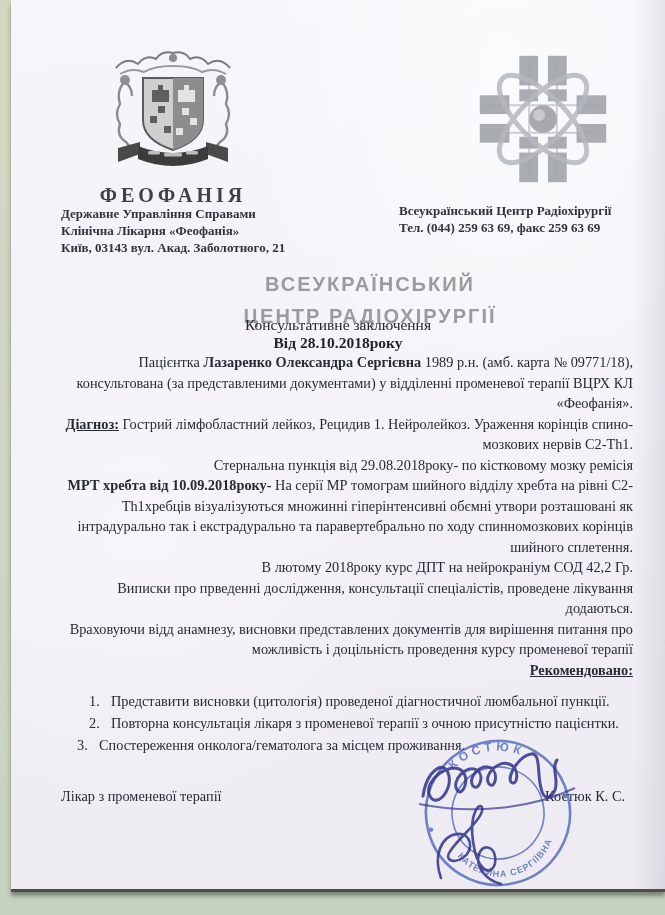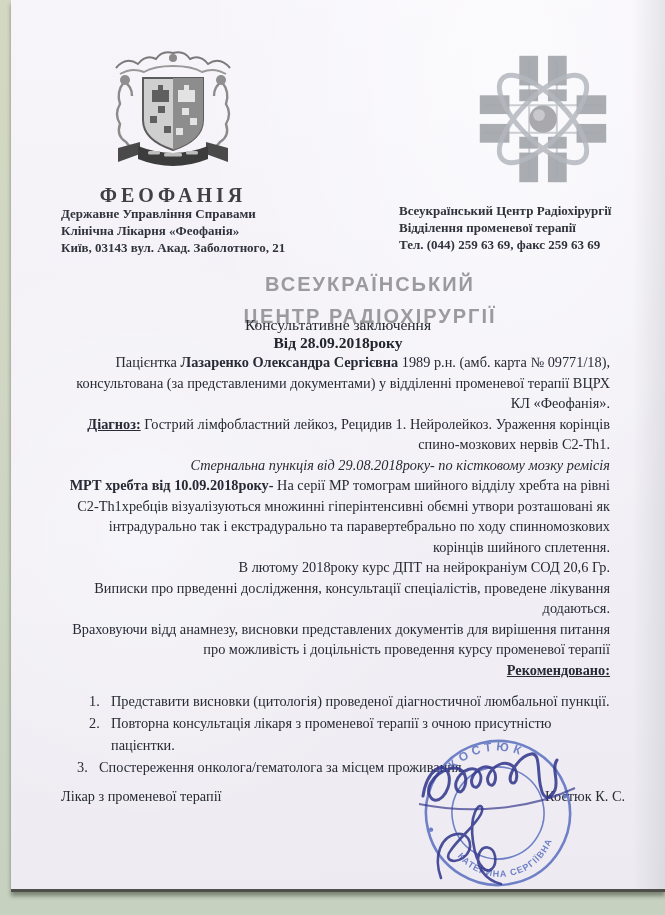--- a/index.html
+++ b/index.html
@@ -22,26 +22,26 @@
   .address{position:absolute;font-weight:bold;font-size:13px;line-height:17px;color:#30333c;}
   .address.left{left:50px;top:205px;}
   .address.right{left:388px;top:202px;}
   
   .big-title{position:absolute;left:0;top:268px;width:100%;text-align:center;
     font-family:"Liberation Sans",sans-serif;font-weight:bold;font-size:20px;line-height:32px;
     letter-spacing:2px;color:#9b9b9e;padding-left:32px;}
   .doc-type{position:absolute;left:0;top:316px;width:100%;text-align:center;font-weight:normal;font-size:15.5px;color:#23262e;}
   .doc-date{position:absolute;left:0;top:334px;width:100%;text-align:center;font-weight:bold;font-size:15.5px;color:#23262e;}
   
-  .doc-body{position:absolute;left:50px;right:55px;top:352px;font-size:14.3px;line-height:20.5px;color:#272a34;}
+  .doc-body{position:absolute;left:50px;right:32px;top:352px;font-size:14.3px;line-height:20.5px;color:#272a34;}
   .doc-body p{margin:0;text-align:right;}
   .p-first{text-align:justify;text-indent:34px;}
   .lbl-u{font-weight:bold;text-decoration:underline;}
   .b{font-weight:bold;}
-  .m-sternal{margin-top:10px;font-style:italic;}
+  .m-sternal{margin-top:10px;}
   .m-mrt{margin-top:10px;text-align:justify;}
   .m-dpt{margin-top:4px;text-indent:5px;}
   .m-conclusion{margin-top:22px;}
   .rec-heading{margin-top:12px;font-weight:bold;text-decoration:underline;}
   .rec-list{margin-top:10px;}
   .rec-item{display:flex;margin-left:28px;line-height:22px;}
   .rec-item.flush{margin-left:16px;}
   .rec-num{width:22px;flex:none;}
   
   .sig-row{position:absolute;left:50px;right:40px;display:flex;justify-content:space-between;font-size:14.3px;color:#272a34;}
@@ -130,40 +130,39 @@
       <circle cx="76" cy="76" r="6" fill="#c9c9cd"></circle>
     </svg>
 
     <div class="address left">
       <div>Державне Управління Справами</div>
       <div>Клінічна Лікарня «Феофанія»</div>
       <div>Київ, 03143 вул. Акад. Заболотного, 21</div>
     </div>
     <div class="address right">
       <div>Всеукраїнський Центр Радіохірургії</div>
-      <div>Відділення променевої терапії</div>
       <div>Тел. (044) 259 63 69, факс 259 63 69</div>
     </div>
 
     <div class="big-title">
       <div>ВСЕУКРАЇНСЬКИЙ</div>
       <div>ЦЕНТР РАДІОХІРУРГІЇ</div>
     </div>
     <div class="doc-type">Консультативне заключення</div>
-    <div class="doc-date">Від 28.09.2018року</div>
+    <div class="doc-date">Від 28.10.2018року</div>
 
     <div class="doc-body">
       <p class="p-first"><span>Пацієнтка </span><span class="b">Лазаренко Олександра Сергієвна</span><span> 1989 р.н. (амб. карта № 09771/18), консультована (за представленими документами) у відділенні променевої терапії ВЦРХ КЛ «Феофанія».</span></p>
       <p><span class="lbl-u">Діагноз:</span><span> Гострий лімфобластний лейкоз, Рецидив 1. Нейролейкоз. Ураження корінців спино-мозкових нервів C2-Th1.</span></p>
 
       <p class="m-sternal">Стернальна пункція від 29.08.2018року- по кістковому мозку ремісія</p>
 
       <p class="m-mrt"><span class="b">МРТ хребта від 10.09.2018року-</span><span> На серії МР томограм шийного відділу хребта на рівні C2-Th1хребців візуалізуються множинні гіперінтенсивні обємні утвори розташовані як інтрадурально так і екстрадурально та паравертебрально по ходу спинномозкових корінців шийного сплетення.</span></p>
 
-      <p class="m-dpt">В лютому 2018року курс ДПТ на нейрокраніум СОД 20,6 Гр.</p>
+      <p class="m-dpt">В лютому 2018року курс ДПТ на нейрокраніум СОД 42,2 Гр.</p>
       <p>Виписки про прведенні дослідження, консультації спеціалістів, проведене лікування додаються.</p>
 
       <p class="m-conclusion">Враховуючи відд анамнезу, висновки представлених документів для вирішення питання про можливість і доцільність проведення курсу променевої терапії</p>
 
       <p class="rec-heading">Рекомендовано:</p>
       <div class="rec-list">
         <div class="rec-item">
           <span class="rec-num">1.</span>
           <span>Представити висновки (цитологія) проведеної діагностичної люмбальної пункції.</span>
         </div>

